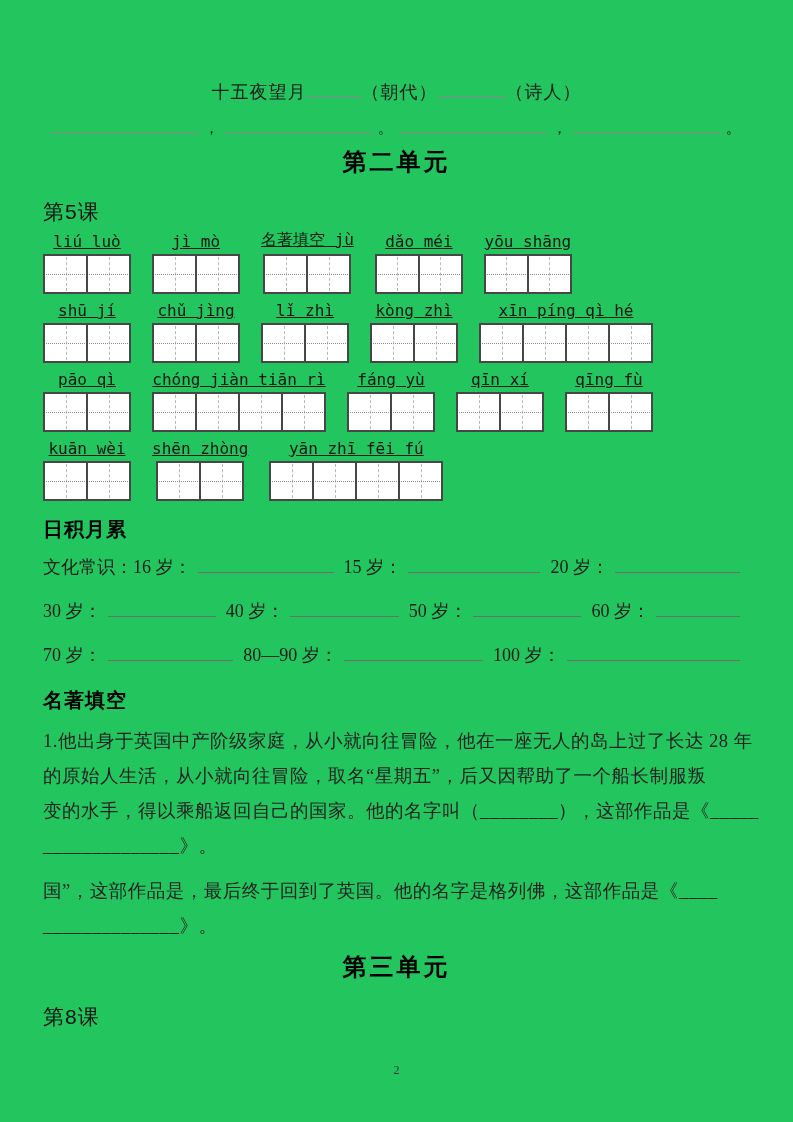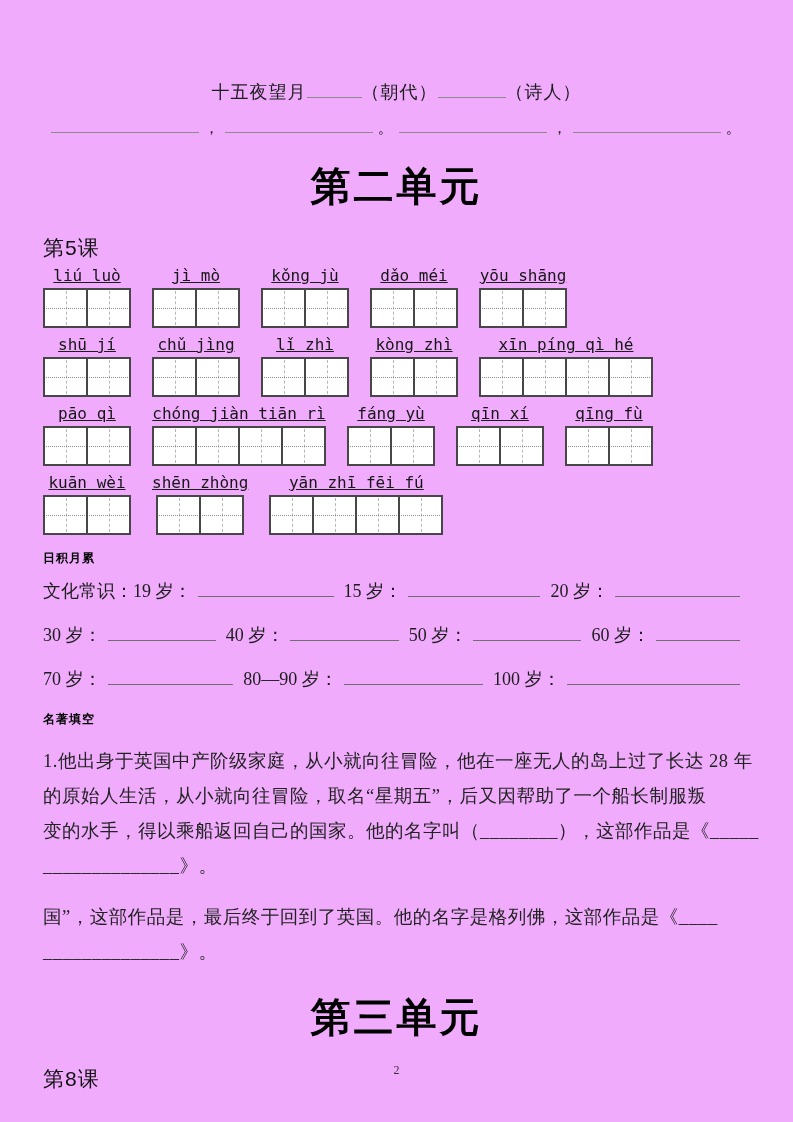--- a/index.html
+++ b/index.html
@@ -1,30 +1,30 @@
 <!DOCTYPE html>
 <html><head>
 <meta charset="utf-8">
 <style>
   html,body{margin:0;padding:0;background:#e8e8e8;}
   .page{
-    width:793px;height:1122px;margin:0 auto;background:#f0abfc;
+    width:793px;height:1122px;margin:0 auto;background:#22c55e;
     box-sizing:border-box;padding:80px 43px 4px 43px;position:relative;overflow:hidden;
     font-family:"Liberation Serif","DejaVu Serif",serif;color:#1c1c1c;
   }
   
   .poem-line{text-align:center;font-size:18px;letter-spacing:1px;white-space:nowrap;}
   .blank{display:inline-block;border-bottom:1.2px solid #8a8a8a;height:15px;vertical-align:baseline;}
   .w55{width:55px;} .w68{width:68px;}
   .answer-row{margin-top:13px;display:flex;justify-content:center;align-items:baseline;font-size:16px;white-space:nowrap;}
   .answer-row .blank{width:148px;margin:0 2px;}
   .answer-row .sep{margin:0 3px;}
   
   .unit-title{
-    margin-top:20px;text-align:center;font-size:40px;font-weight:bold;letter-spacing:3px;
+    margin-top:7px;text-align:center;font-size:24px;font-weight:bold;letter-spacing:3px;
     font-family:"Liberation Sans","DejaVu Sans",sans-serif;color:#000;
   }
   .lesson-heading{
     margin-top:20px;font-size:21px;letter-spacing:1px;
     font-family:"Liberation Sans","DejaVu Sans",sans-serif;color:#111;
   }
   
   .pinyin-area{margin-top:4px;}
   .pinyin-row{display:flex;gap:21px;align-items:flex-end;margin-bottom:7px;}
   .word{display:flex;flex-direction:column;align-items:center;text-decoration:underline;}
@@ -32,30 +32,30 @@
     font-family:"DejaVu Sans Mono","Liberation Mono",monospace;
     font-size:16px;color:#161616;margin-bottom:3px;white-space:nowrap;
   }
   .cells{display:flex;}
   .cell{width:45px;height:40px;border:2px solid #474747;margin-left:-2px;position:relative;background:#fff;box-sizing:border-box;}
   .cell:first-child{margin-left:0;}
   .cell::before{content:"";position:absolute;top:1px;bottom:1px;left:50%;width:0;border-left:1px dashed #b7b7b7;}
   .cell::after{content:"";position:absolute;left:1px;right:1px;top:50%;height:0;border-top:1px dotted #8d8d8d;}
   
   .section-header{
-    margin-top:15px;font-size:12px;font-weight:bold;letter-spacing:1px;
+    margin-top:15px;font-size:20px;font-weight:bold;letter-spacing:1px;
     font-family:"Liberation Sans","DejaVu Sans",sans-serif;color:#000;
   }
   
   .culture-lines{margin-top:12px;}
   .cline{display:flex;align-items:baseline;font-size:18px;margin-bottom:20px;white-space:nowrap;}
   .clabel{margin-right:6px;}
   .cblank{display:inline-block;border-bottom:1.3px solid #6e6e6e;height:15px;margin-right:10px;}
   
-  .passage{margin-top:16px;font-size:18.5px;line-height:35px;letter-spacing:0.5px;color:#222;}
+  .passage{margin-top:10px;font-size:18.5px;line-height:35px;letter-spacing:0.5px;color:#222;}
   .passage-line{white-space:nowrap;}
   
   .page-number{
     position:absolute;left:0;right:0;bottom:44px;text-align:center;
     font-size:12px;color:#333;font-family:"Liberation Serif",serif;
   }
 </style>
 </head>
 <body>
 
@@ -89,21 +89,21 @@
           </div>
         </div>
         <div class="word">
           <div class="pinyin-label">jì mò</div>
           <div class="cells">
             <div class="cell"></div>
             <div class="cell"></div>
           </div>
         </div>
         <div class="word">
-          <div class="pinyin-label">kǒng jù</div>
+          <div class="pinyin-label">名著填空 jù</div>
           <div class="cells">
             <div class="cell"></div>
             <div class="cell"></div>
           </div>
         </div>
         <div class="word">
           <div class="pinyin-label">dǎo méi</div>
           <div class="cells">
             <div class="cell"></div>
             <div class="cell"></div>
@@ -218,21 +218,21 @@
             <div class="cell"></div>
             <div class="cell"></div>
           </div>
         </div>
       </div>
     </div>
 
   <div class="section-header">日积月累</div>
   <div class="culture-lines" id="culture-lines">
       <div class="cline">
-        <span class="clabel">文化常识：19 岁：</span>
+        <span class="clabel">文化常识：16 岁：</span>
         <span class="cblank" style="width: 150px;"></span>
         <span class="clabel">15 岁：</span>
         <span class="cblank" style="width: 146px;"></span>
         <span class="clabel">20 岁：</span>
         <span class="cblank" style="width: 138px;"></span>
       </div>
       <div class="cline">
         <span class="clabel">30 岁：</span>
         <span class="cblank" style="width: 116px;"></span>
         <span class="clabel">40 岁：</span>

